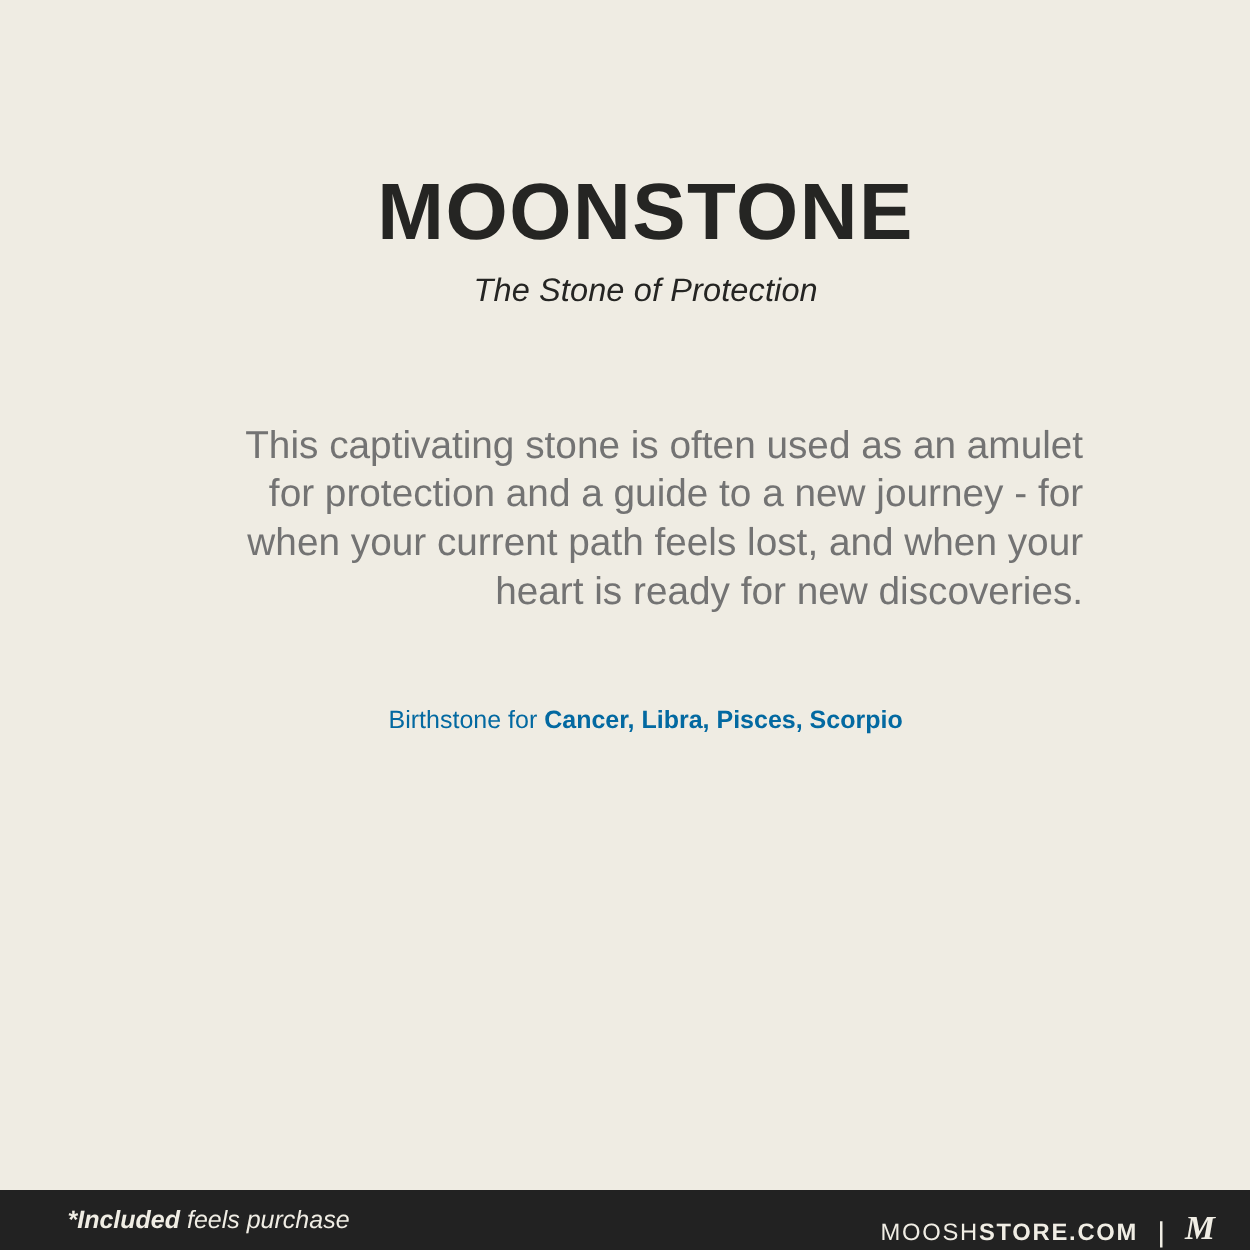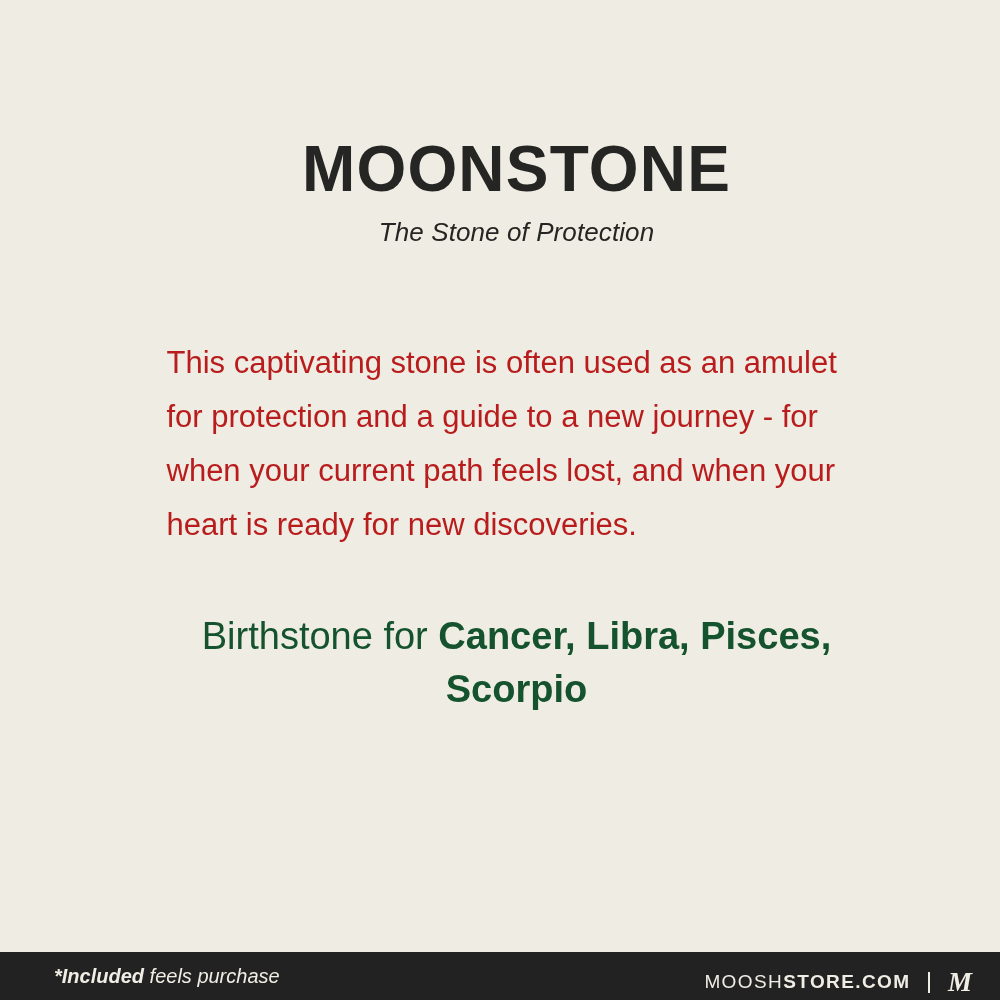--- a/index.html
+++ b/index.html
@@ -55,32 +55,32 @@
     color:#252523;
     letter-spacing:0.1px;
     text-align:center;
   }
 
   .description {
     margin-top:88px;
     width:700px;
     font-size:31px;
     font-weight:400;
-    line-height:54px;
-    color:#b91c1c;
-    text-align:left;
+    line-height:39px;
+    color:#737373;
+    text-align:right;
   }
 
   .birthstone {
     margin-top:58px;
     width:700px;
-    font-size:38px;
+    font-size:20px;
     font-weight:400;
     line-height:53px;
-    color:#14532d;
+    color:#0369a1;
     text-align:center;
   }
   .birthstone .signs { font-weight:bold; }
 
   
   .footer {
     position:absolute;
     left:0;
     top:952px;
     width:1000px;
@@ -95,21 +95,21 @@
   .footer-left {
     font-size:20px;
     font-style:italic;
     color:#f0ede4;
     white-space:nowrap;
   }
   .footer-left .strong { font-weight:bold;margin-left:24px; }
 
   .footer-right {
     display:flex;
-    align-items:center;
+    align-items:flex-end;
     white-space:nowrap;
     margin-top:12px;
   }
 
   .brand {
     font-size:19px;
     color:#f0ede4;
     letter-spacing:1.4px;
   }
   .brand .brand-bold { font-weight:bold; }

